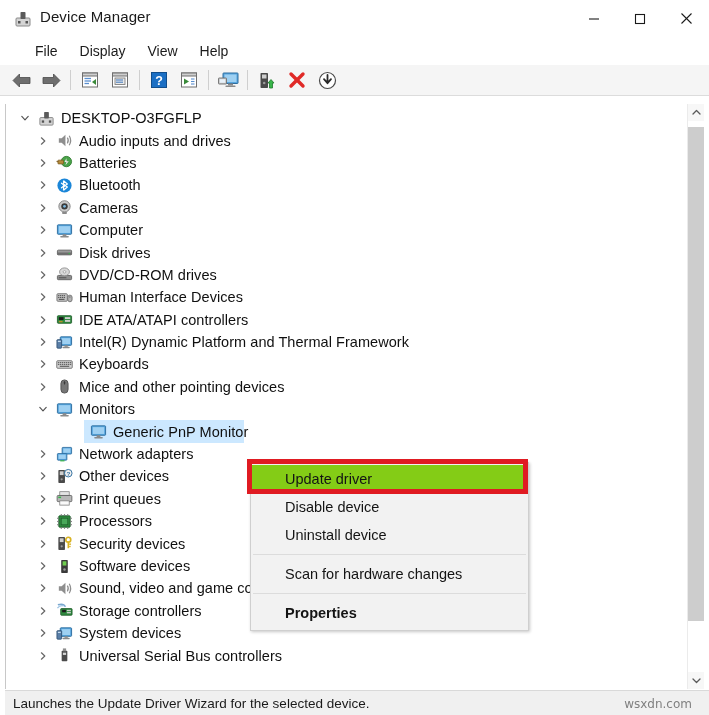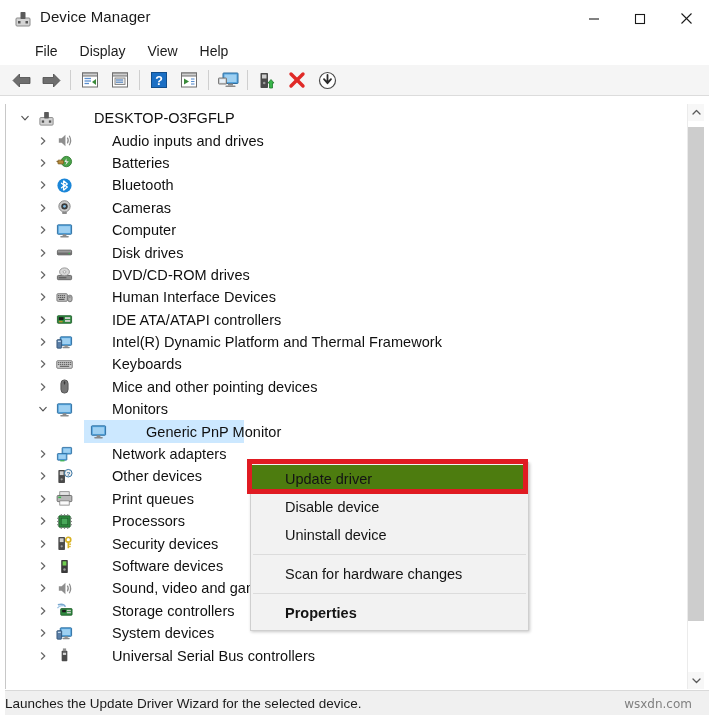--- a/index.html
+++ b/index.html
@@ -151,21 +151,20 @@
     height: 18px;
     display: flex;
     align-items: center;
     justify-content: center;
     margin-right: 4px;
   }
   .tlabel {
     font-size: 14.5px;
     color: #101010;
     letter-spacing: 0.05px;
-    margin-left: 33px;
   }
   .tree-row.lvl0 { padding-left: 8px; }
   .tree-row.lvl1 { padding-left: 26px; }
   .tree-row.lvl2 { padding-left: 60px; }
   .tree-row.selected .sel-bg {
     position: absolute;
     left: 78px;
     top: 0;
     height: 22.4px;
     background: #cce8ff;
@@ -224,20 +223,21 @@
     height: 25px;
     background: #f0f0f0;
     border-top: 1px solid #d9d9d9;
     box-sizing: border-box;
     display: flex;
     align-items: center;
   }
   .status-text {
     font-size: 13.5px;
     color: #1a1a1a;
+    padding-left: 8px;
     white-space: nowrap;
   }
 
   
   .ctxmenu {
     position: absolute;
     left: 250px;
     top: 462px;
     width: 279px;
     background: #f2f2f2;
@@ -250,21 +250,21 @@
   .ctx-item {
     height: 28px;
     display: flex;
     align-items: center;
     padding-left: 34px;
     font-size: 14.5px;
     color: #141414;
     white-space: nowrap;
     box-sizing: border-box;
   }
-  .ctx-item.highlighted { background: #4d7c0f; }
+  .ctx-item.highlighted { background: #84cc16; }
   .ctx-item.bold { font-weight: bold; }
   .ctx-sep {
     height: 1px;
     background: #dcdcdc;
     margin: 5px 2px 5px 2px;
   }
 
   
   .red-box {
     position: absolute;

